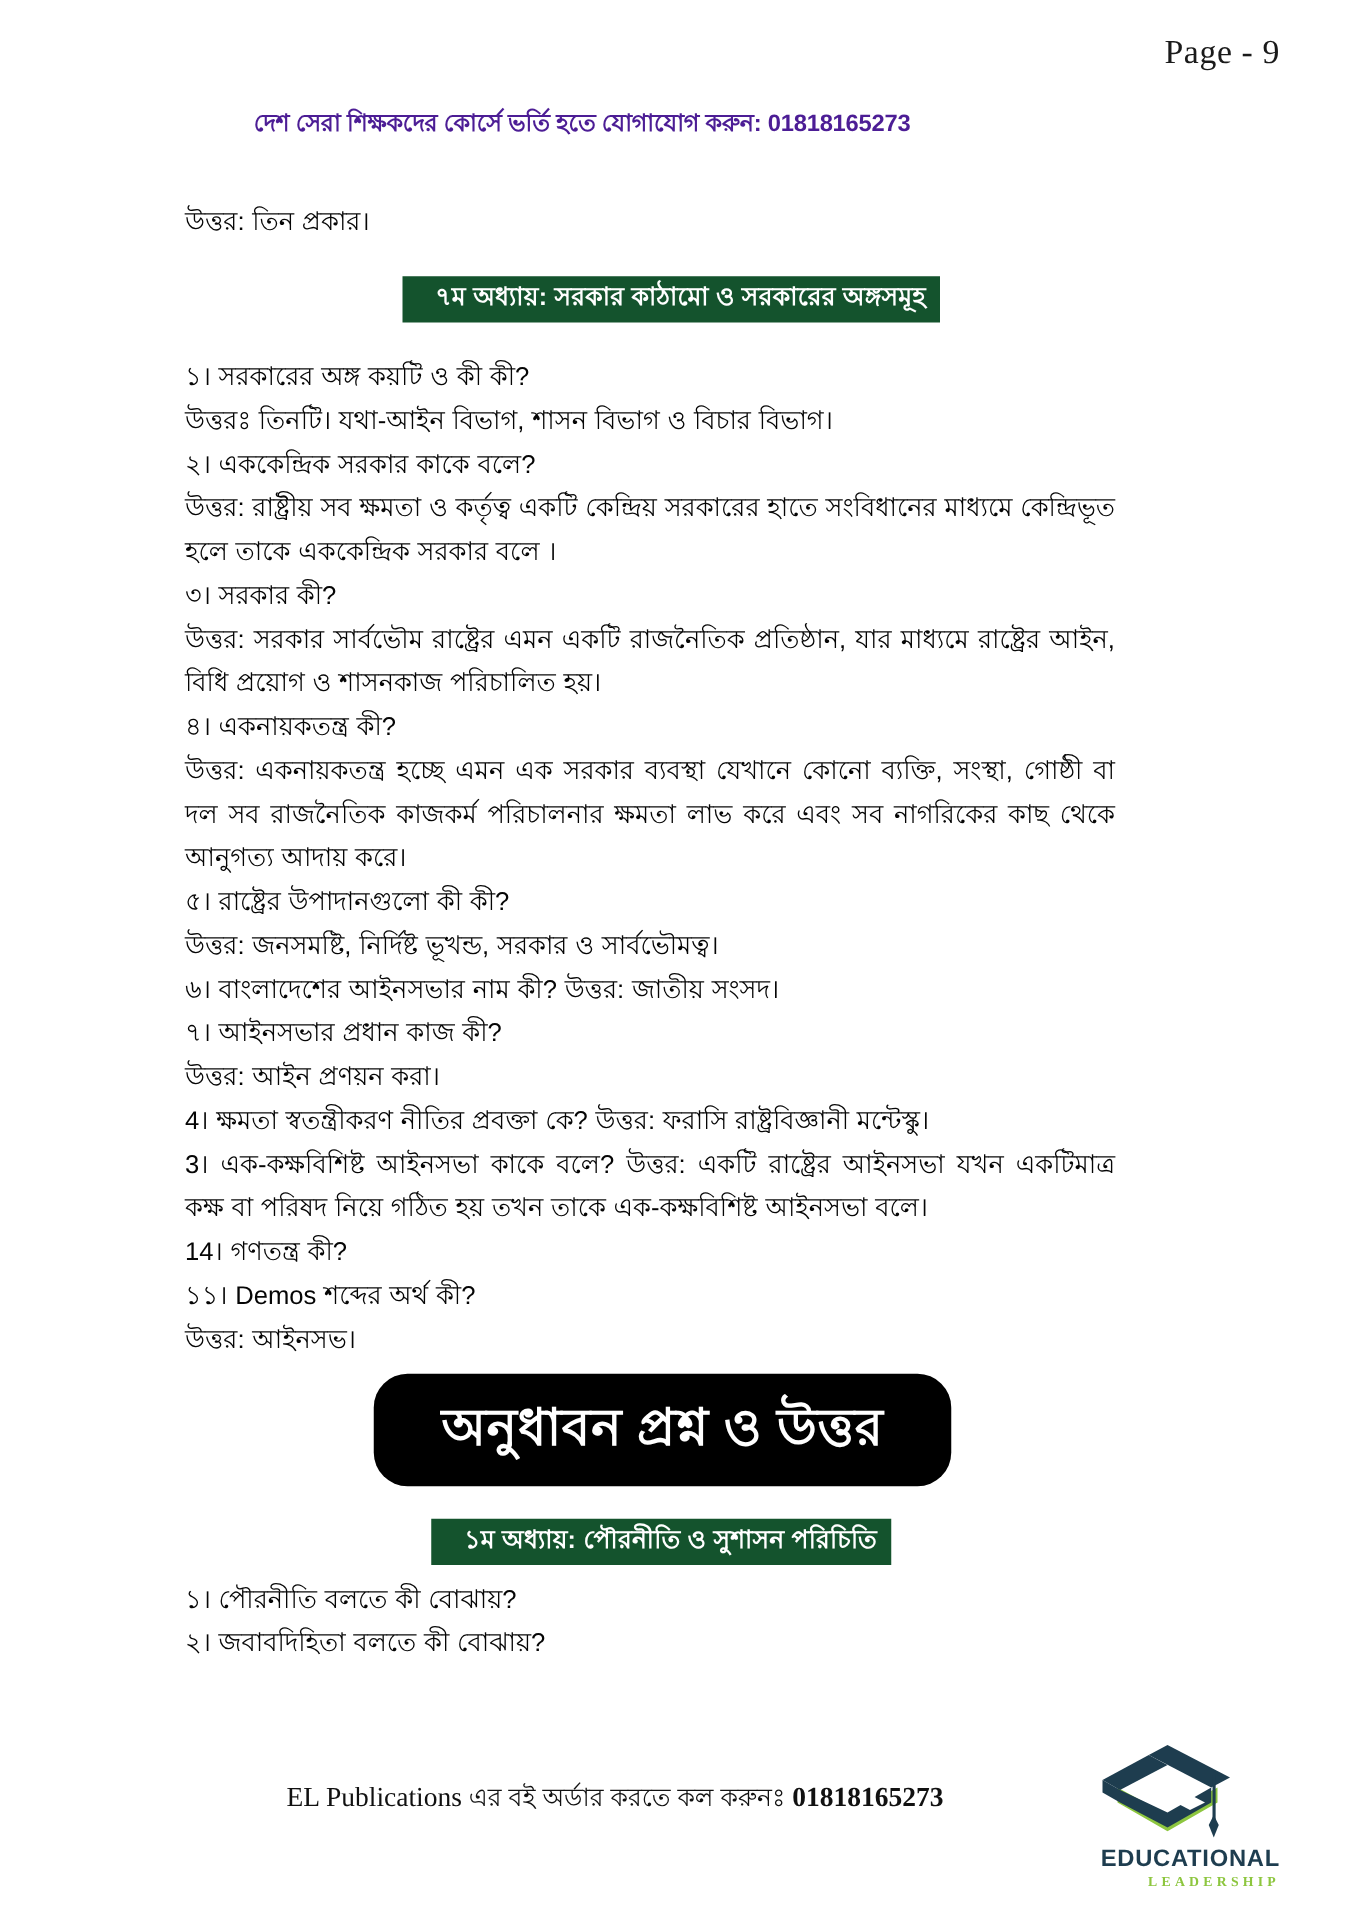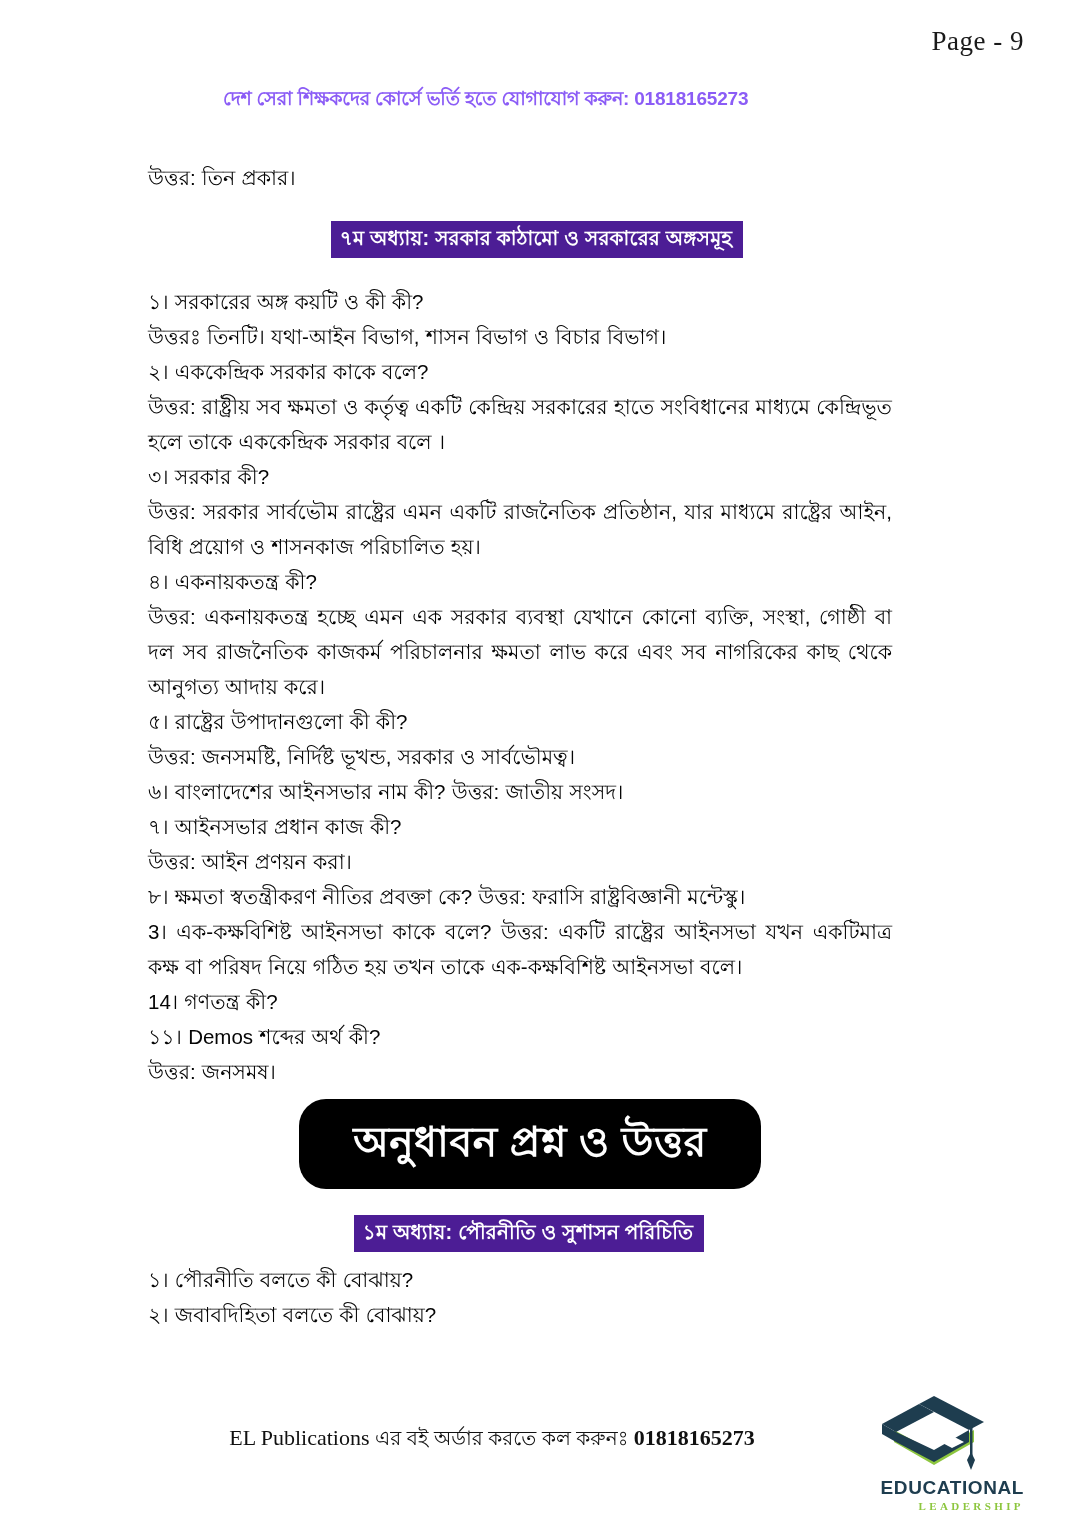--- a/index.html
+++ b/index.html
@@ -29,25 +29,25 @@
     right: 56px;
     font-family: "Liberation Serif", "DejaVu Serif", serif;
     font-size: 27px;
     letter-spacing: 0.5px;
     color: #1a1a1a;
     white-space: nowrap;
   }
   .promo-line {
     position: absolute;
     top: 84px;
-    left: 223px;
+    left: 203px;
     font-family: "Liberation Sans", "DejaVu Sans", sans-serif;
     font-size: 19px;
     font-weight: 700;
-    color: #8b5cf6;
+    color: #4c1d95;
     white-space: nowrap;
     letter-spacing: -0.2px;
   }
 
   
   .content {
     position: absolute;
     top: 160px;
     left: 148px;
     width: 744px;
@@ -70,27 +70,27 @@
   .gap-md { height: 26px; }
 
   
   .banner-wrap {
     display: flex;
     justify-content: center;
     width: 100%;
   }
   .banner-chapter {
     display: inline-block;
-    background: #4c1d95;
+    background: #14532d;
     color: #ffffff;
     font-family: "Liberation Sans", "DejaVu Sans", sans-serif;
     font-size: 20px;
     font-weight: 700;
     line-height: 1.05;
-    padding: 7px 11px 9px 9px;
+    padding: 7px 11px 9px 26px;
     white-space: nowrap;
     letter-spacing: 0.2px;
   }
   .banner-chapter.shift-a { margin-left: 34px; }
   .banner-chapter.shift-b { margin-left: 18px; }
 
   .banner-big {
     display: inline-block;
     background: #000000;
     color: #ffffff;
@@ -190,28 +190,28 @@
     <p class="para">উত্তর: একনায়কতন্ত্র হচ্ছে এমন এক সরকার ব্যবস্থা যেখানে কোনো ব্যক্তি, সংস্থা, গোষ্ঠী বা দল সব রাজনৈতিক কাজকর্ম পরিচালনার ক্ষমতা লাভ করে এবং সব নাগরিকের কাছ থেকে আনুগত্য আদায় করে।</p>
 
     <p class="para plain">৫। রাষ্ট্রের উপাদানগুলো কী কী?</p>
     <p class="para plain">উত্তর: জনসমষ্টি, নির্দিষ্ট ভূখন্ড, সরকার ও সার্বভৌমত্ব।</p>
 
     <p class="para plain">৬। বাংলাদেশের আইনসভার নাম কী? উত্তর: জাতীয় সংসদ।</p>
 
     <p class="para plain">৭। আইনসভার প্রধান কাজ কী?</p>
     <p class="para plain">উত্তর: আইন প্রণয়ন করা।</p>
 
-    <p class="para plain">৮। ক্ষমতা স্বতন্ত্রীকরণ নীতির প্রবক্তা কে? উত্তর: ফরাসি রাষ্ট্রবিজ্ঞানী মন্টেস্কু।</p>
+    <p class="para plain">4। ক্ষমতা স্বতন্ত্রীকরণ নীতির প্রবক্তা কে? উত্তর: ফরাসি রাষ্ট্রবিজ্ঞানী মন্টেস্কু।</p>
 
     <p class="para">3। এক-কক্ষবিশিষ্ট আইনসভা কাকে বলে? উত্তর: একটি রাষ্ট্রের আইনসভা যখন একটিমাত্র কক্ষ বা পরিষদ নিয়ে গঠিত হয় তখন তাকে এক-কক্ষবিশিষ্ট আইনসভা বলে।</p>
 
     <p class="para plain">14। গণতন্ত্র কী?</p>
 
     <p class="para plain latin-mix">১১। Demos শব্দের অর্থ কী?</p>
-    <p class="para plain">উত্তর: জনসমষ।</p>
+    <p class="para plain">উত্তর: আইনসভ।</p>
 
     <div class="gap-sm"></div>
 
     <div class="banner-wrap">
       <span class="banner-big">অনুধাবন প্রশ্ন ও উত্তর</span>
     </div>
 
     <div class="gap-md"></div>
 
     <div class="banner-wrap">

